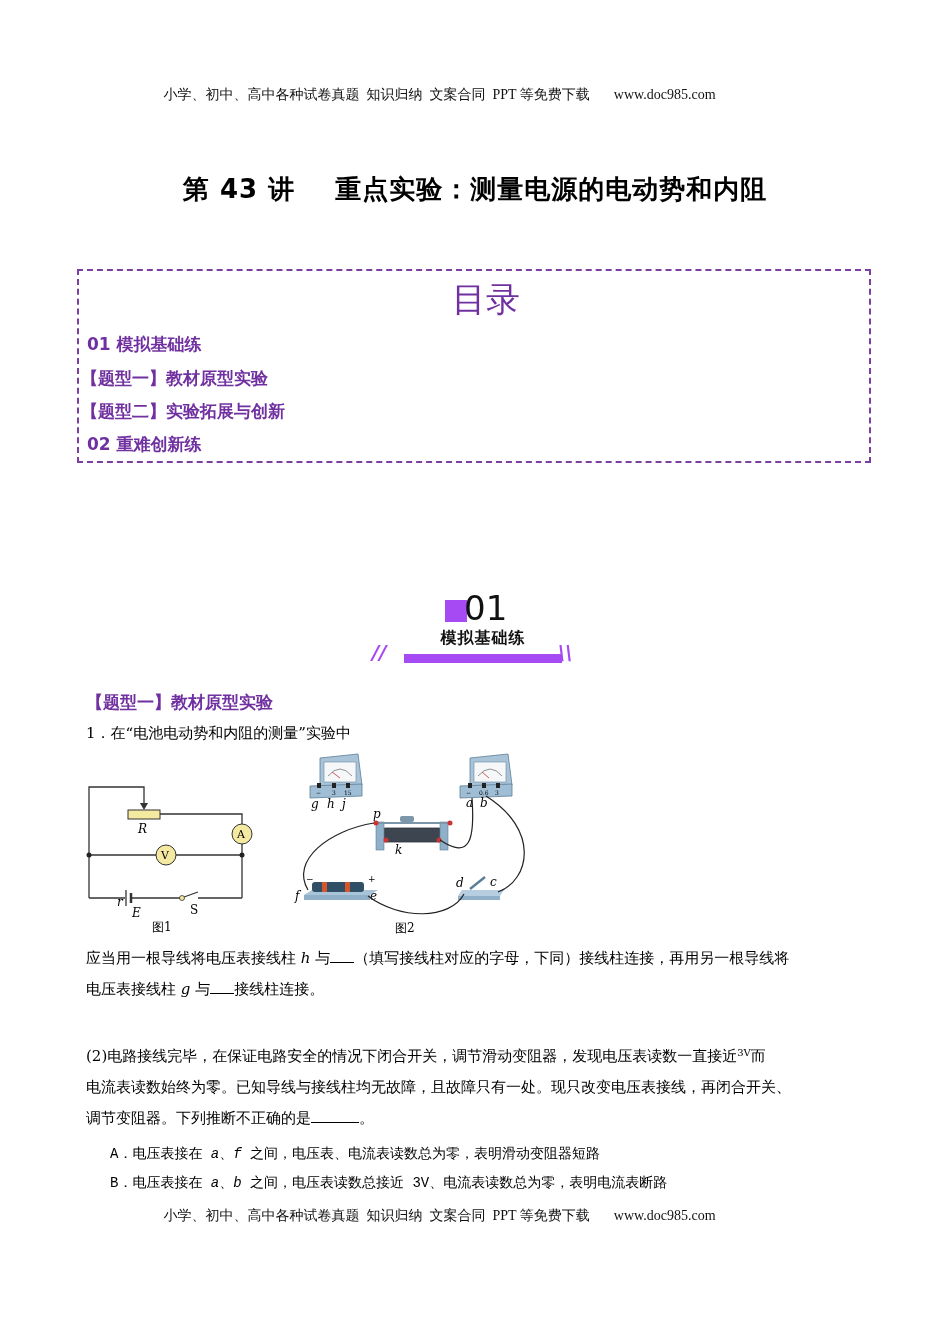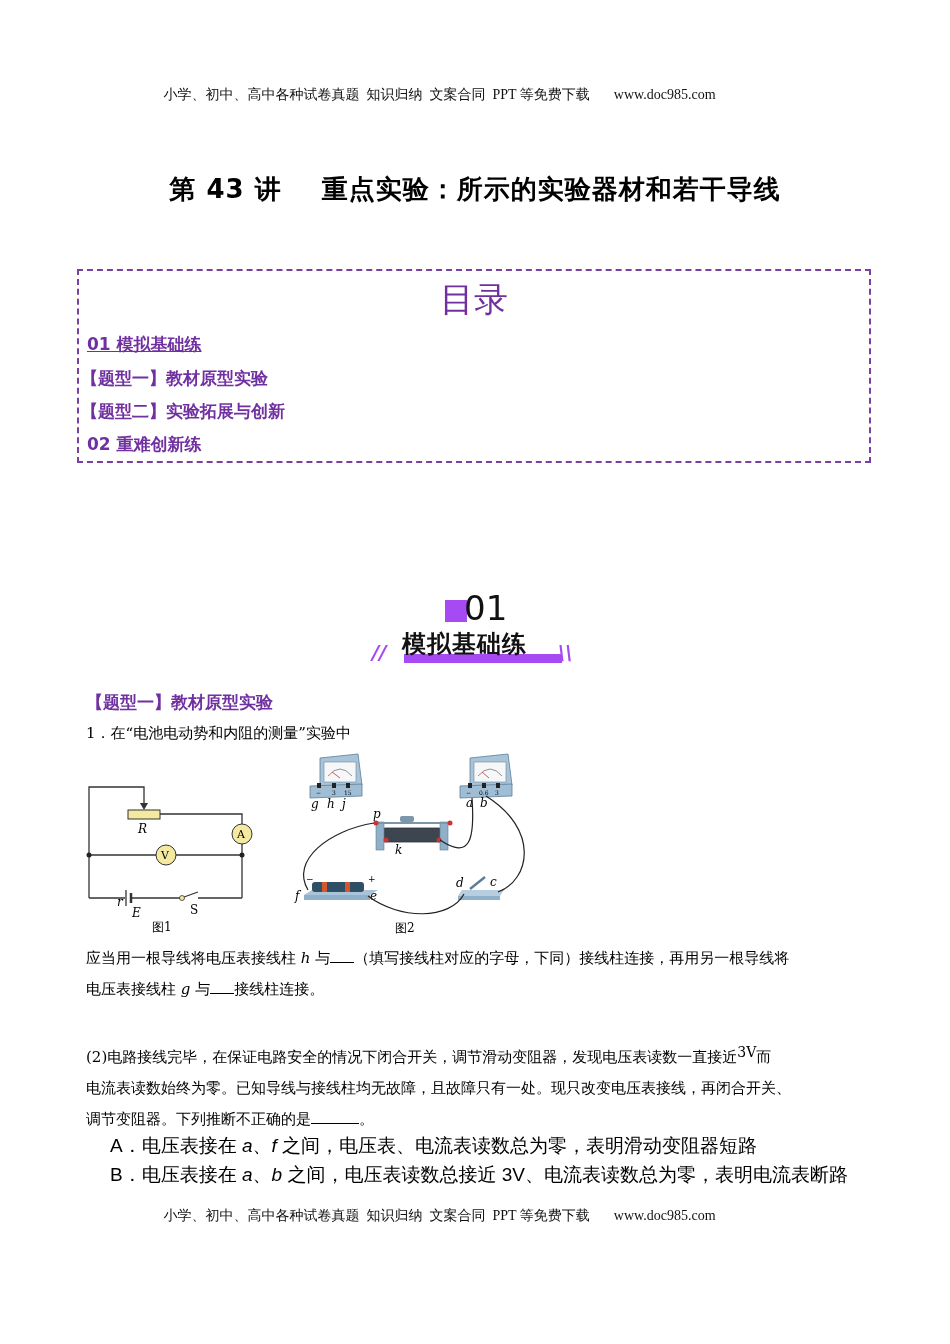--- a/index.html
+++ b/index.html
@@ -5,53 +5,53 @@
   html, body { margin: 0; padding: 0; background: #ffffff; }
   body { width: 950px; height: 1344px; position: relative; overflow: hidden;
          font-family: "DejaVu Serif", "Liberation Serif", serif; color: #000; }
   .abs { position: absolute; }
   .header-line { left: 0; width: 872px; text-align: center; font-size: 14px; color: #111;
                  font-family: "Liberation Serif", "DejaVu Serif", serif; white-space: pre; }
   .title { top: 172px; left: 0; width: 950px; text-align: center; font-size: 26px; font-weight: bold;
            font-family: "DejaVu Sans", sans-serif; letter-spacing: 1px; }
   .title .gap { display: inline-block; width: 40px; }
   .toc-box { left: 77px; top: 269px; width: 794px; height: 194px; border: 2px dashed #7a3fa0; box-sizing: border-box; }
-  .toc-heading { position: absolute; top: 6px; left: 0; width: 100%; text-align: center;
+  .toc-heading { position: absolute; top: 6px; left: 12px; width: 100%; text-align: center;
                  font-size: 34px; color: #7030a0; font-family: "DejaVu Sans", sans-serif; }
   .toc-item { position: absolute; left: 8px; font-size: 17px; font-weight: bold; color: #7030a0;
               font-family: "DejaVu Sans", sans-serif; }
   .section-badge { left: 380px; top: 588px; width: 190px; height: 80px; }
   .badge-square { position: absolute; left: 65px; top: 12px; width: 22px; height: 22px; background: #a64bf4; }
   .badge-num { position: absolute; left: 84px; top: 0; font-size: 34px; font-family: "DejaVu Sans", sans-serif; color: #111; }
   .badge-bar { position: absolute; left: 24px; top: 66px; width: 158px; height: 9px; background: #a64bf4; }
-  .badge-text { position: absolute; left: 22px; top: 40px; width: 162px; text-align: left; font-size: 24px;
+  .badge-text { position: absolute; left: 22px; top: 40px; width: 162px; text-align: center; font-size: 16px;
                 font-weight: bold; font-family: "DejaVu Sans", sans-serif; color: #111; letter-spacing: 1px; }
   .badge-slash { position: absolute; top: 52px; font-size: 20px; color: #a64bf4; font-style: italic; font-family: "DejaVu Sans", sans-serif; font-weight: bold; }
   .type-heading { left: 86px; top: 691px; font-size: 17px; font-weight: bold; color: #7030a0; font-family: "DejaVu Sans", sans-serif; }
   .para { left: 86px; font-size: 15px; line-height: 31px; width: 790px; font-family: "DejaVu Serif", serif; }
   .para i { font-style: italic; }
   .blank { display: inline-block; border-bottom: 1px solid #000; height: 14px; vertical-align: baseline; }
-  .opt { left: 110px; font-size: 19px; font-family: Liberation Sans, sans-serif; }
+  .opt { left: 110px; font-size: 14px; font-family: Liberation Mono, monospace; margin-top: 12px; }
   .fig { position: absolute; }
-  sup.v { font-size: 14px; vertical-align: 5px; }
+  sup.v { font-size: 10px; vertical-align: 5px; }
 </style>
 </head>
 <body>
 
 <div class="abs header-line" style="top:70px;">
   <span>小学、初中、高中各种试卷真题  知识归纳  文案合同  PPT 等免费下载</span><span style="display:inline-block;width:24px"></span><span>www.doc985.com</span>
 </div>
 
 <div class="abs title">
-  <span>第 43 讲</span><span class="gap"></span><span>重点实验：所示的实验器材和若干导线</span>
+  <span>第 43 讲</span><span class="gap"></span><span>重点实验：测量电源的电动势和内阻</span>
 </div>
 
 <div class="abs toc-box">
   <div class="toc-heading">目录</div>
-  <div class="toc-item" style="top:62px;text-decoration:underline;">01 模拟基础练</div>
+  <div class="toc-item" style="top:62px;">01 模拟基础练</div>
   <div class="toc-item" style="top:96px;left:2px;">【题型一】教材原型实验</div>
   <div class="toc-item" style="top:129px;left:2px;">【题型二】实验拓展与创新</div>
   <div class="toc-item" style="top:162px;">02 重难创新练</div>
 </div>
 
 <div class="abs section-badge">
   <div class="badge-square"></div>
   <div class="badge-num">01</div>
   <div class="badge-bar"></div>
   <div class="badge-text">模拟基础练</div>

